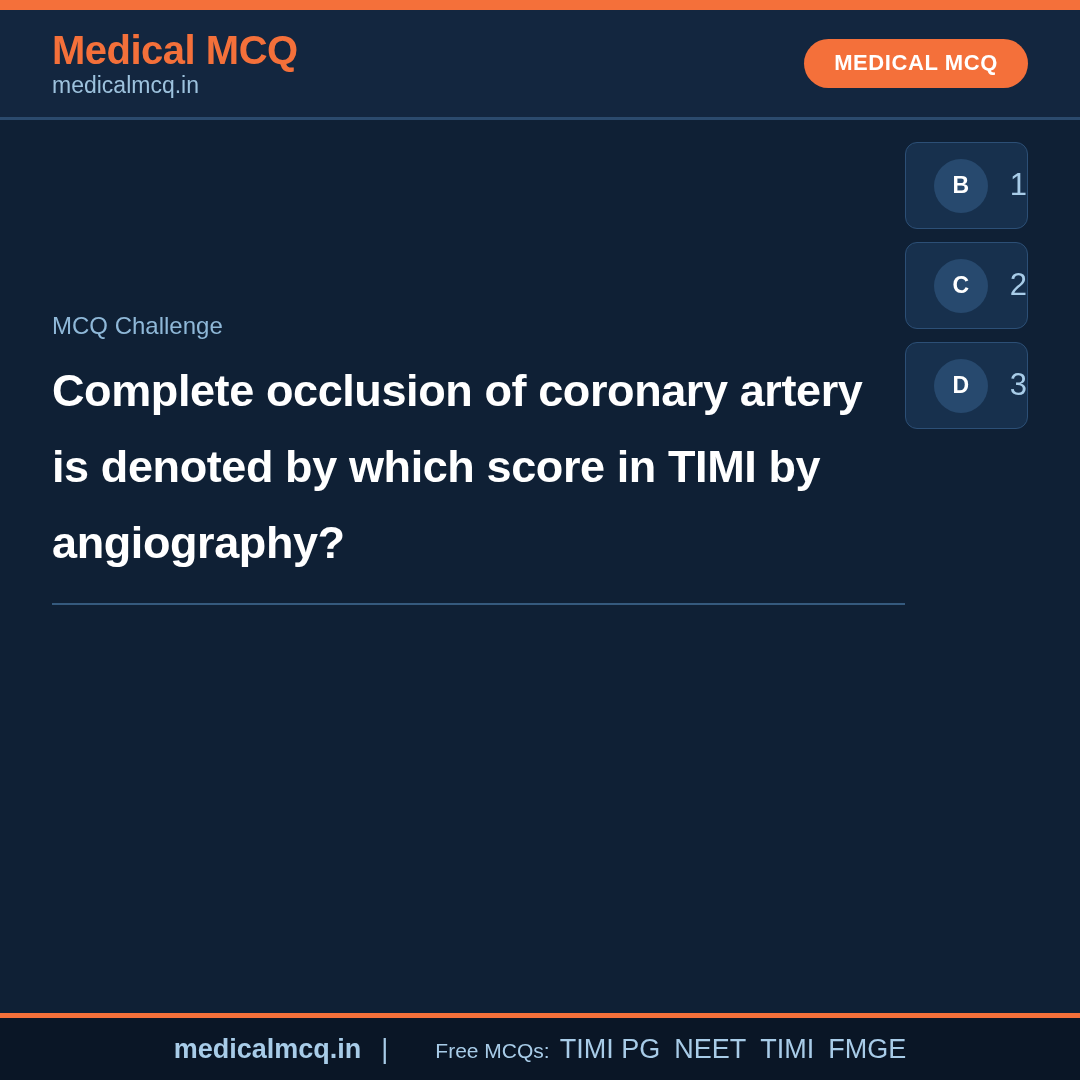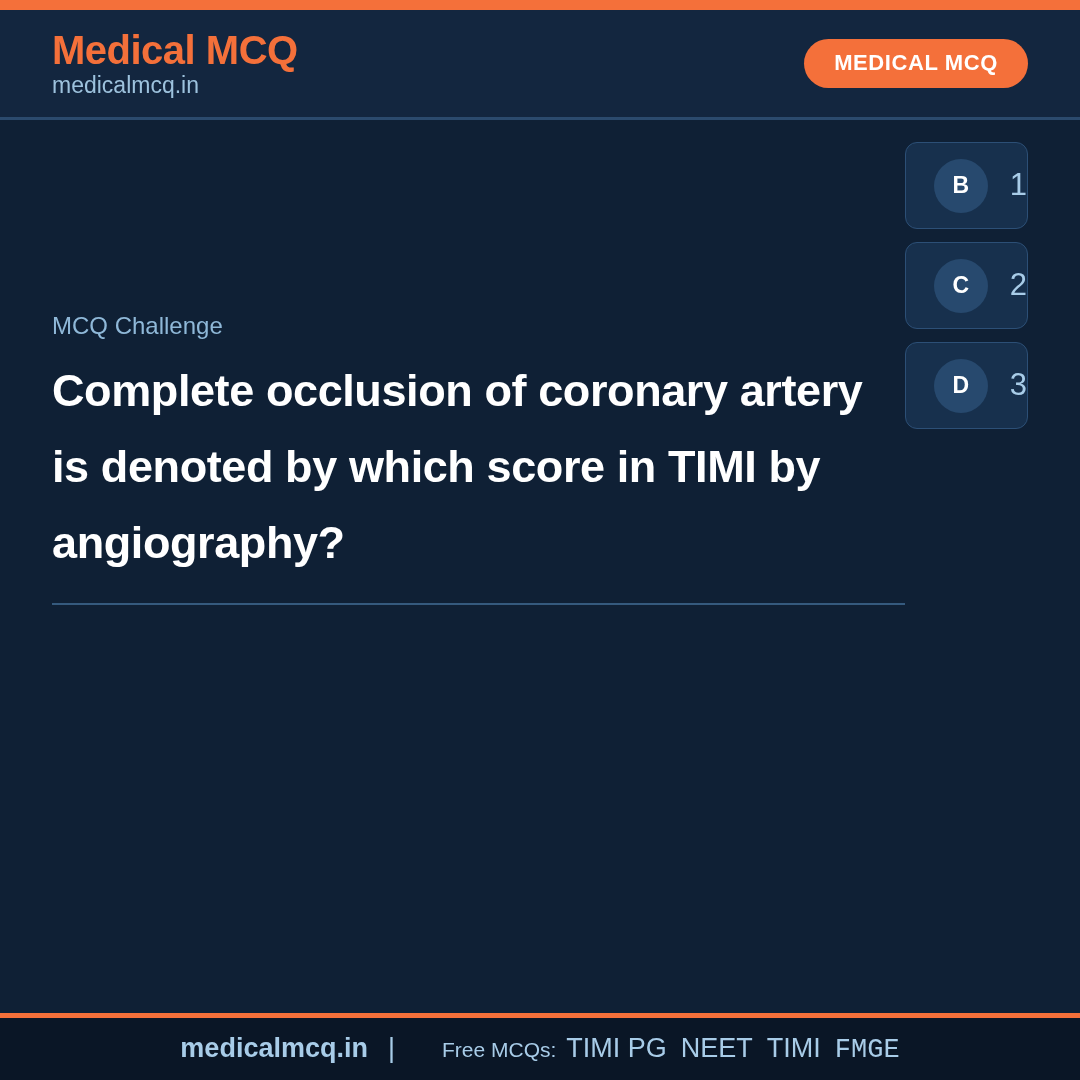--- a/index.html
+++ b/index.html
@@ -198,21 +198,21 @@
     margin-left: 27px;
   }
 
   .footer-exams {
     font-size: 27px;
     color: #a8cce8;
     font-weight: normal;
     padding-left: 10px;
   }
   .footer-exam-item { padding-right: 14px; }
-  .footer-exam-item:last-child { padding-right: 0; font-family: Liberation Mono, monospace; }
+  .footer-exam-item:last-child { padding-right: 0; }
 </style>
 </head>
 <body>
 
 <div class="page">
 
   <div class="top-accent"></div>
 
   <div class="header">
     <div class="brand-block">

